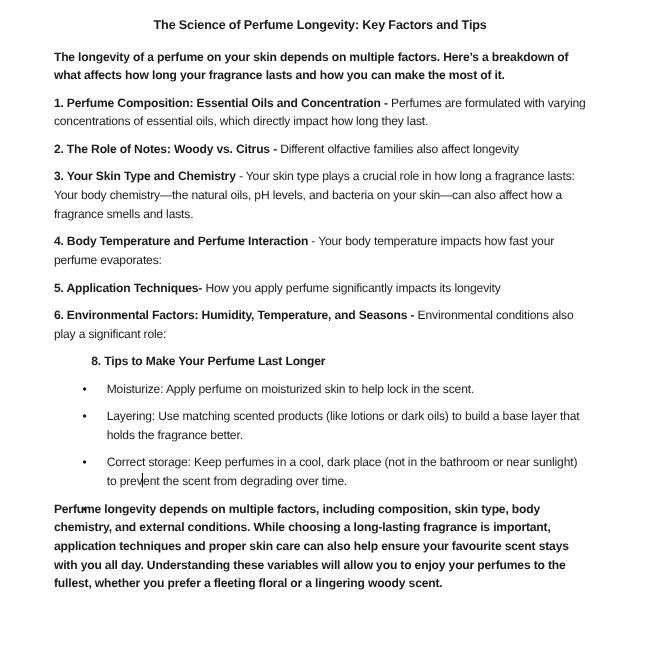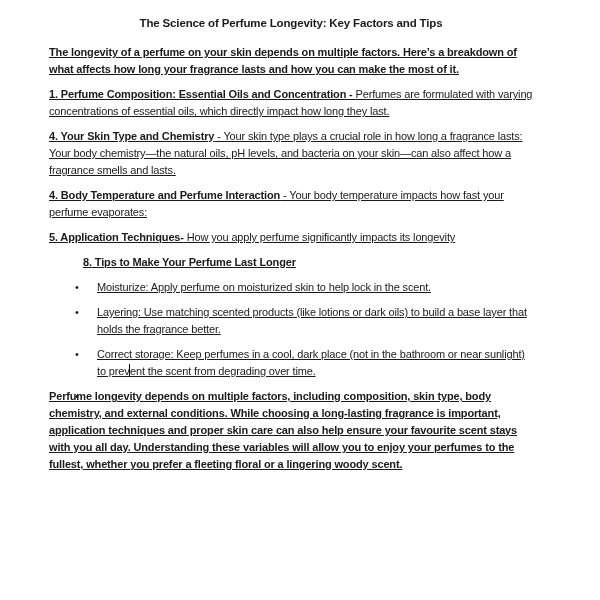--- a/index.html
+++ b/index.html
@@ -24,21 +24,20 @@
     cursor: text;
   }
   .doc-title {
     text-align: center;
     font-weight: bold;
     font-size: 11.5px;
     margin: 0 0 12px 0;
   }
   .block {
     margin: 0 0 8px 0;
-    text-decoration: underline;
   }
   .block.heading {
     font-weight: bold;
     margin-left: 34px;
   }
   .block.bullet {
     position: relative;
     padding-left: 48px;
   }
   .block.bullet .dot {
@@ -57,23 +56,25 @@
   }
 </style>
 </head>
 <body>
 
 <div class="page">
   <div class="doc-title">The Science of Perfume Longevity: Key Factors and Tips</div>
   <div id="doc-blocks">
       <div class="block paragraph"><span class="bold">The longevity of a perfume on your skin depends on multiple factors. Here’s a breakdown of what affects how long your fragrance lasts and how you can make the most of it.</span></div>
       <div class="block paragraph"><span class="bold">1. Perfume Composition: Essential Oils and Concentration - </span><span>Perfumes are formulated with varying concentrations of essential oils, which directly impact how long they last.</span></div>
-      <div class="block paragraph"><span class="bold">4. Your Skin Type and Chemistry</span><span> - Your skin type plays a crucial role in how long a fragrance lasts: Your body chemistry—the natural oils, pH levels, and bacteria on your skin—can also affect how a fragrance smells and lasts.</span></div>
+      <div class="block paragraph"><span class="bold">2. The Role of Notes: Woody vs. Citrus - </span><span>Different olfactive families also affect longevity</span></div>
+      <div class="block paragraph"><span class="bold">3. Your Skin Type and Chemistry</span><span> - Your skin type plays a crucial role in how long a fragrance lasts: Your body chemistry—the natural oils, pH levels, and bacteria on your skin—can also affect how a fragrance smells and lasts.</span></div>
       <div class="block paragraph"><span class="bold">4. Body Temperature and Perfume Interaction</span><span> - Your body temperature impacts how fast your perfume evaporates:</span></div>
       <div class="block paragraph"><span class="bold">5. Application Techniques-</span><span> How you apply perfume significantly impacts its longevity</span></div>
+      <div class="block paragraph"><span class="bold">6. Environmental Factors: Humidity, Temperature, and Seasons - </span><span>Environmental conditions also play a significant role:</span></div>
       <div class="block heading"><span class="bold">8. Tips to Make Your Perfume Last Longer</span></div>
       <div class="block bullet"><span class="dot">•</span><span>Moisturize: Apply perfume on moisturized skin to help lock in the scent.</span></div>
       <div class="block bullet"><span class="dot">•</span><span>Layering: Use matching scented products (like lotions or dark oils) to build a base layer that holds the fragrance better.</span></div>
       <div class="block bullet"><span class="dot">•</span><span>Correct storage: Keep perfumes in a cool, dark place (not in the bathroom or near sunlight) to prev</span><span class="caret" style="background: rgb(0, 0, 0);"></span><span>ent the scent from degrading over time.</span></div>
       <div class="block bullet"><span class="dot">•</span></div>
       <div class="block paragraph"><span class="bold">Perfume longevity depends on multiple factors, including composition, skin type, body chemistry, and external conditions. While choosing a long-lasting fragrance is important, application techniques and proper skin care can also help ensure your favourite scent stays with you all day. Understanding these variables will allow you to enjoy your perfumes to the fullest, whether you prefer a fleeting floral or a lingering woody scent.</span></div>
     </div>
 </div>
 
 </body></html>

